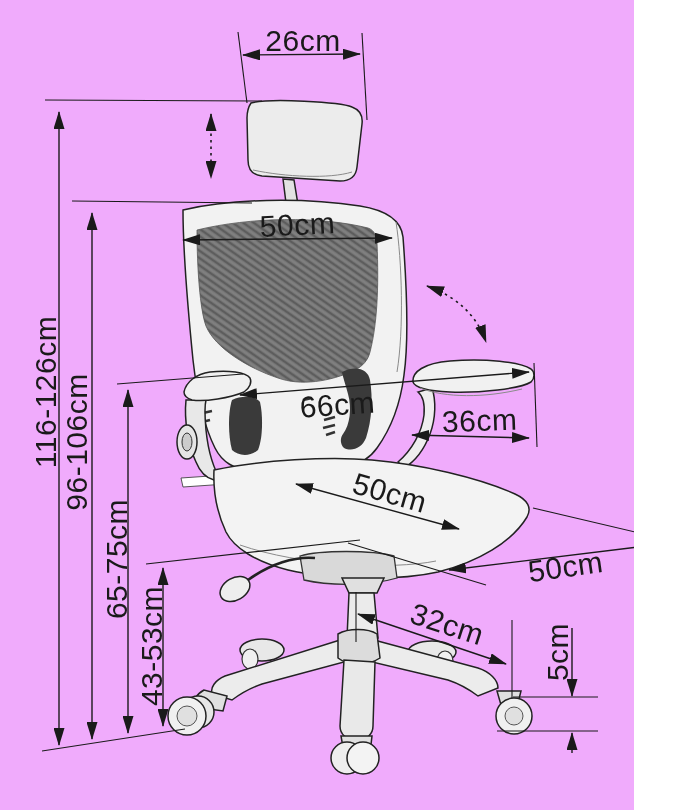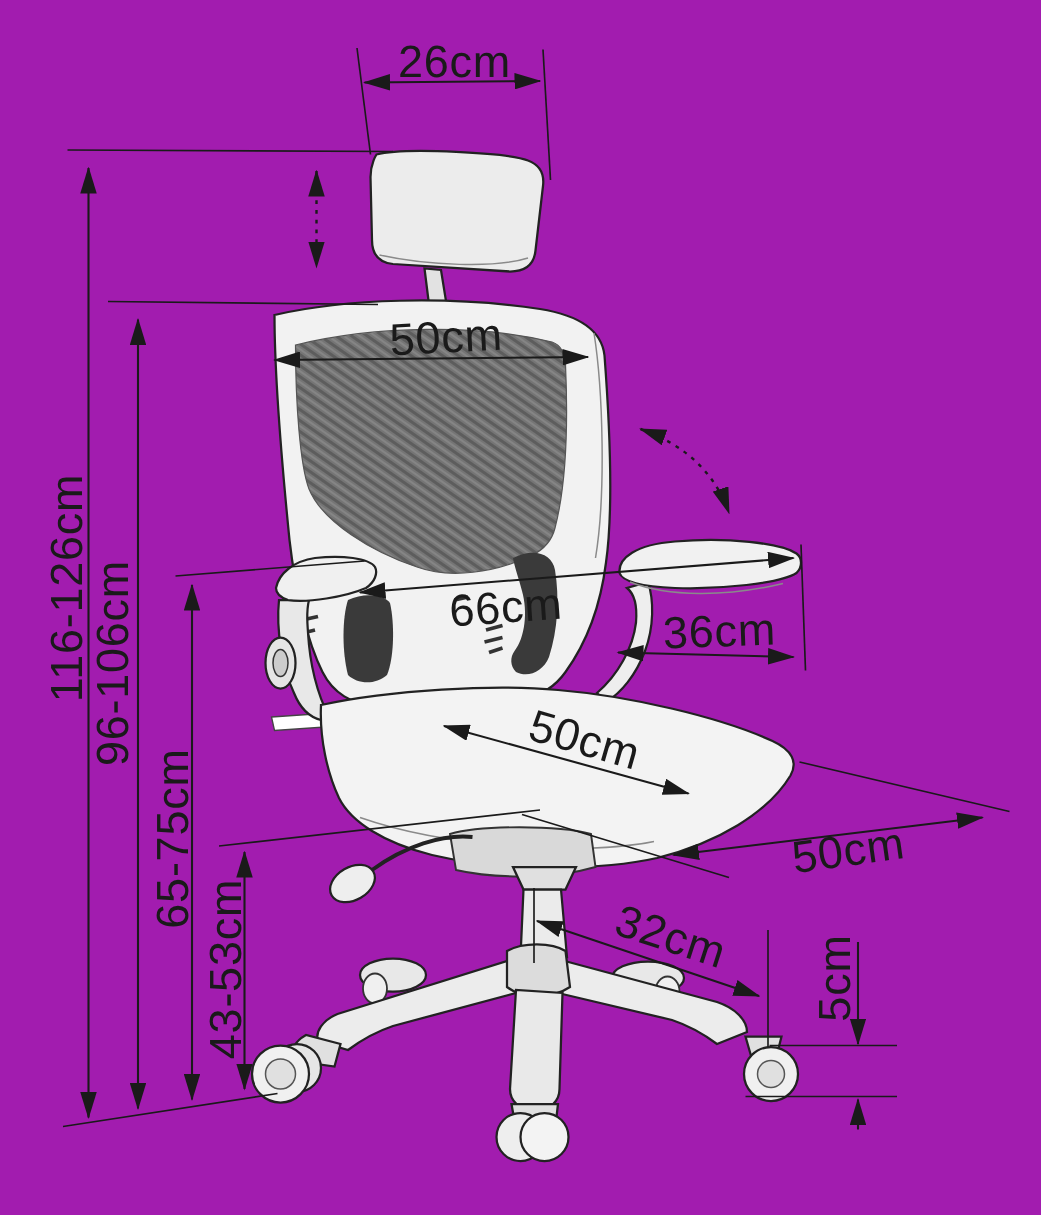--- a/index.html
+++ b/index.html
@@ -1,19 +1,19 @@
 <!DOCTYPE html>
 <html><head>
 <meta charset="utf-8">
 <style>
   html,body{margin:0;padding:0;background:#ffffff;}
   .canvas{
     position:relative;
-    width:694px;height:810px;
-    background:#a21caf;
+    width:634px;height:810px;
+    background:#f0abfc;
     overflow:hidden;
     font-family:"Liberation Sans", sans-serif;
   }
   svg{display:block;}
   .dim-line{stroke:#1a1a1a;stroke-width:1.4;fill:none;}
   .ext-line{stroke:#1a1a1a;stroke-width:1.1;fill:none;}
   .dotted{stroke:#1a1a1a;stroke-width:1.6;fill:none;stroke-dasharray:2.5 4;}
   .dim-label{
     font-family:"Liberation Sans", sans-serif;
     font-size:30px;

